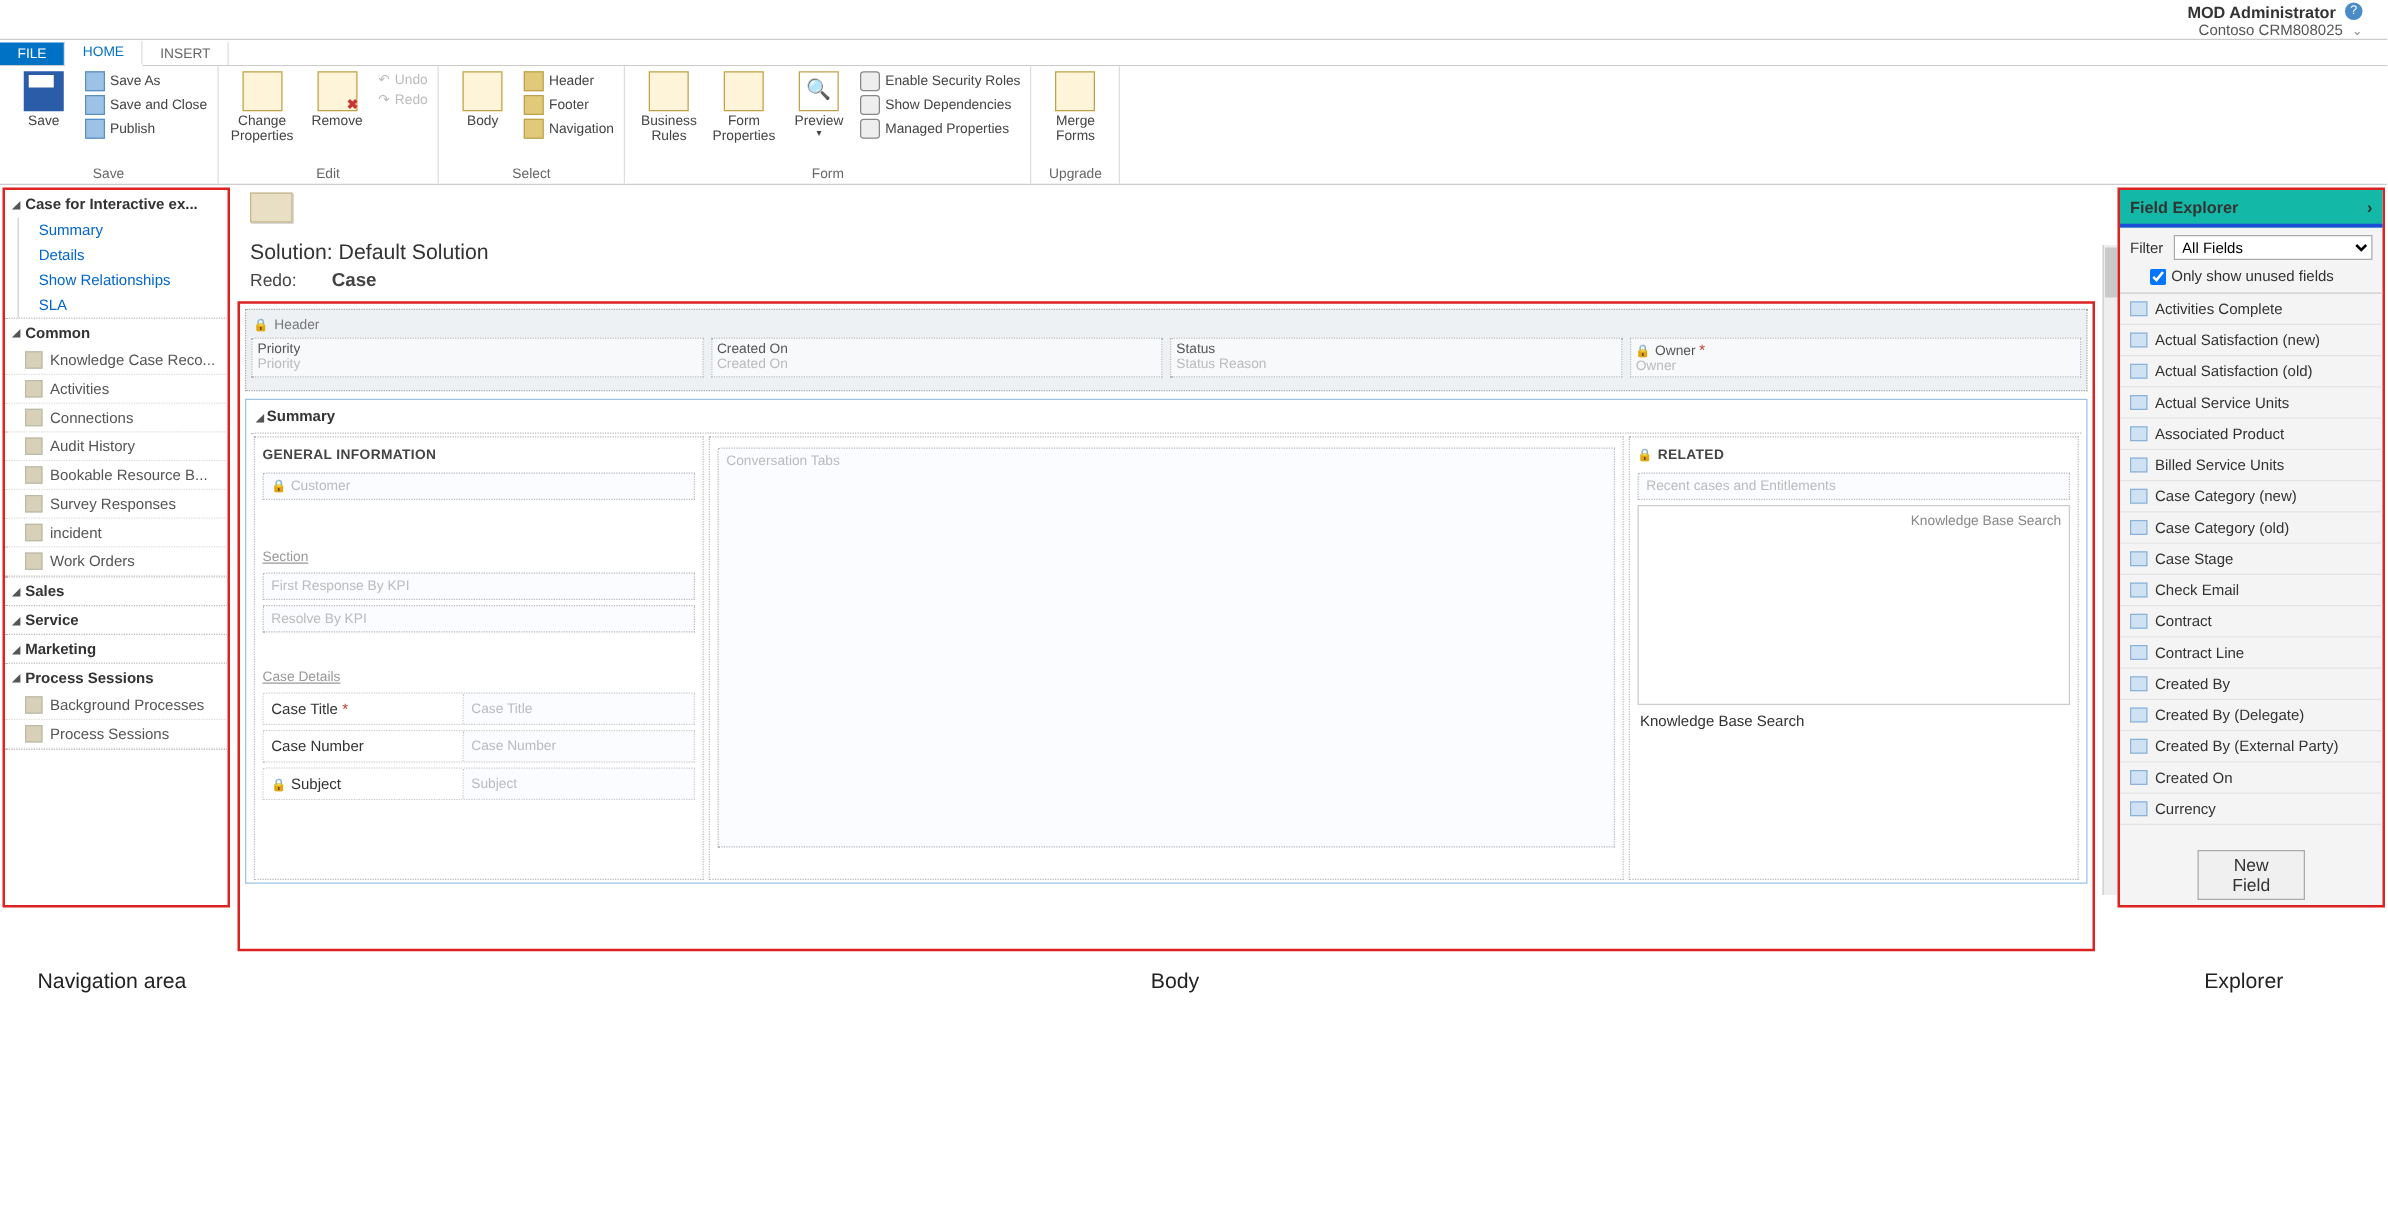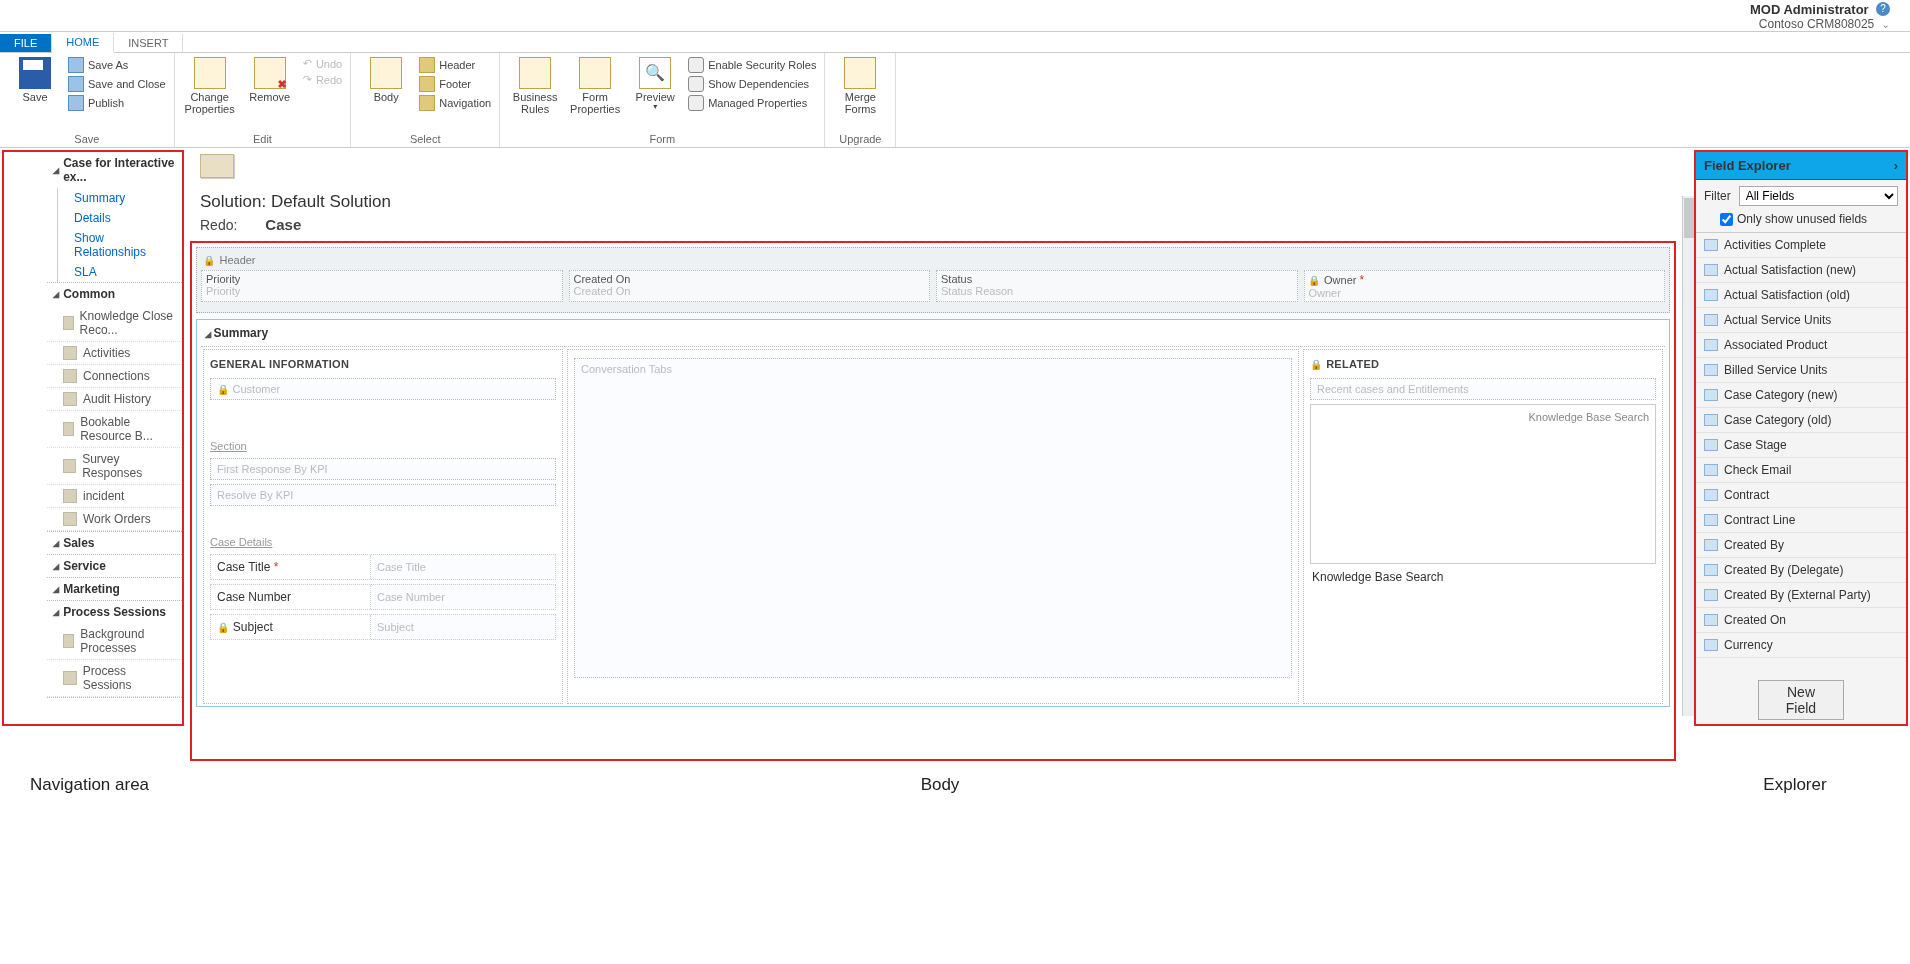--- a/index.html
+++ b/index.html
@@ -31,21 +31,21 @@
 .ico-save { background:#2a5ca8; width:28px; height:28px; position:relative; }
 .ico-save::after { content:""; position:absolute; left:4px; top:3px; width:20px; height:10px; background:#fff; }
 .ico-form { border:1px solid #bfa24a; background:#fdf4d9; width:28px; height:28px; }
 .ico-generic { width:16px; height:16px; background:#e0c97a; border:1px solid #bfa24a; }
 .ico-blue { width:16px; height:16px; background:#9cc3e6; border:1px solid #5a8fc2; }
 .ico-gear { width:16px; height:16px; border:1px solid #888; border-radius:3px; background:#eee; }
 
 
 .main { display:flex; align-items:flex-start; padding:0; }
 .nav-pane { width:182px; border:2px solid #d22; margin:2px 0 0 2px; height:576px; overflow:hidden; background:#fff; }
-.nav-section { border-bottom:1px dotted #bbb;margin-left:43px; }
+.nav-section { border-bottom:1px dotted #bbb; }
 .nav-head { font-weight:600; font-size:12px; padding:4px 6px; color:#333; display:flex; align-items:center; gap:4px; }
 .nav-head::before { content:"◢"; font-size:8px; color:#555; }
 .nav-link { display:block; padding:3px 6px 3px 16px; color:#0066cc; font-size:12px; border-left:1px solid #ccc; margin-left:10px; cursor:pointer; }
 .nav-item { display:flex; align-items:center; gap:6px; padding:4px 6px 4px 16px; color:#555; font-size:12px; cursor:pointer; border-bottom:1px dotted #ddd; }
 .nav-item .ni-ico { width:14px; height:14px; background:#d8d0b8; border:1px solid #bba; }
 
 
 .center { flex:1; padding:0 6px; }
 .sol-header { display:flex; align-items:flex-start; gap:14px; padding:6px 0 8px 10px;flex-direction:column; }
 .sol-ico { width:34px; height:24px; background:#e8dfc4; border:1px solid #c4b88a; box-shadow:1px 1px 0 #ccc; }
@@ -76,21 +76,21 @@
 .field-box .flab { color:#bbb; }
 .sec-sub { font-size:11px; color:#999; padding:6px 0 2px 0;text-decoration:underline; }
 .fld-row { display:flex; align-items:center; border:1px dotted #ccc; margin:4px 0; background:#fafcff; }
 .fld-row .flab { width:160px; padding:5px 6px; font-size:12px; color:#333; border-right:1px dotted #ccc; background:#fff;}
 .fld-row .fval { flex:1; padding:5px 6px; font-size:11px; color:#bbb; }
 .kb-box { border:1px solid #ccc; margin-top:4px; height:160px; padding:6px; font-size:11px; color:#888; text-align:right; }
 .kb-label { font-size:12px; color:#333; padding:6px 2px; }
 
 
 .explorer { width:214px; border:2px solid #d22; margin:2px 2px 0 0; height:576px; background:#f4f4f4; display:flex; flex-direction:column; }
-.exp-head { background:#0ea5e9; padding:6px 8px; font-weight:600; font-size:13px; border-bottom:1px solid #1d4ed8; display:flex; justify-content:space-between; align-items:center;}
+.exp-head { background:#14b8a6; padding:6px 8px; font-weight:600; font-size:13px; border-bottom:3px solid #1d4ed8; display:flex; justify-content:space-between; align-items:center;}
 .exp-filter { padding:6px 8px; font-size:12px; display:flex; align-items:center; gap:8px; }
 .exp-filter select { flex:1; font-size:12px; border:1px solid #aaa; background:#fff; padding:1px 2px;}
 .exp-check { padding:0 8px 6px 24px; font-size:12px; color:#333; display:flex; align-items:center; gap:4px;}
 .exp-list { flex:1; overflow:auto; border-top:1px solid #ccc; }
 .exp-item { display:flex; align-items:center; gap:6px; padding:5px 8px; border-bottom:1px solid #e3e3e3; font-size:12px; color:#333; cursor:pointer;}
 .exp-item .fi { width:14px; height:12px; background:#cfe2f3; border:1px solid #8bb3d9; }
 .exp-newbtn { margin:4px auto; padding:3px 14px; background:#f0f0f0; border:1px solid #aaa; font-size:14px; cursor:pointer; width:86px; text-align:center;}
 
 .scroll-hint { width:12px; background:#eee; border-left:1px solid #ccc; height:520px; margin-top:48px;}
 .scroll-thumb { width:10px; height:40px; background:#c9c9c9; margin:2px auto 0 auto; }
@@ -246,21 +246,21 @@
       <div class="nav-head">Case for Interactive ex...</div>
       <a class="nav-link">Summary</a>
       <a class="nav-link">Details</a>
       <a class="nav-link">Show Relationships</a>
       <a class="nav-link">SLA</a>
     </div>
     <div class="nav-section">
       <div class="nav-head">Common</div>
       <div class="nav-item">
           <span class="ni-ico"></span>
-          <span>Knowledge Close Reco...</span>
+          <span>Knowledge Case Reco...</span>
         </div>
       <div class="nav-item">
           <span class="ni-ico"></span>
           <span>Activities</span>
         </div>
       <div class="nav-item">
           <span class="ni-ico"></span>
           <span>Connections</span>
         </div>
       <div class="nav-item">

